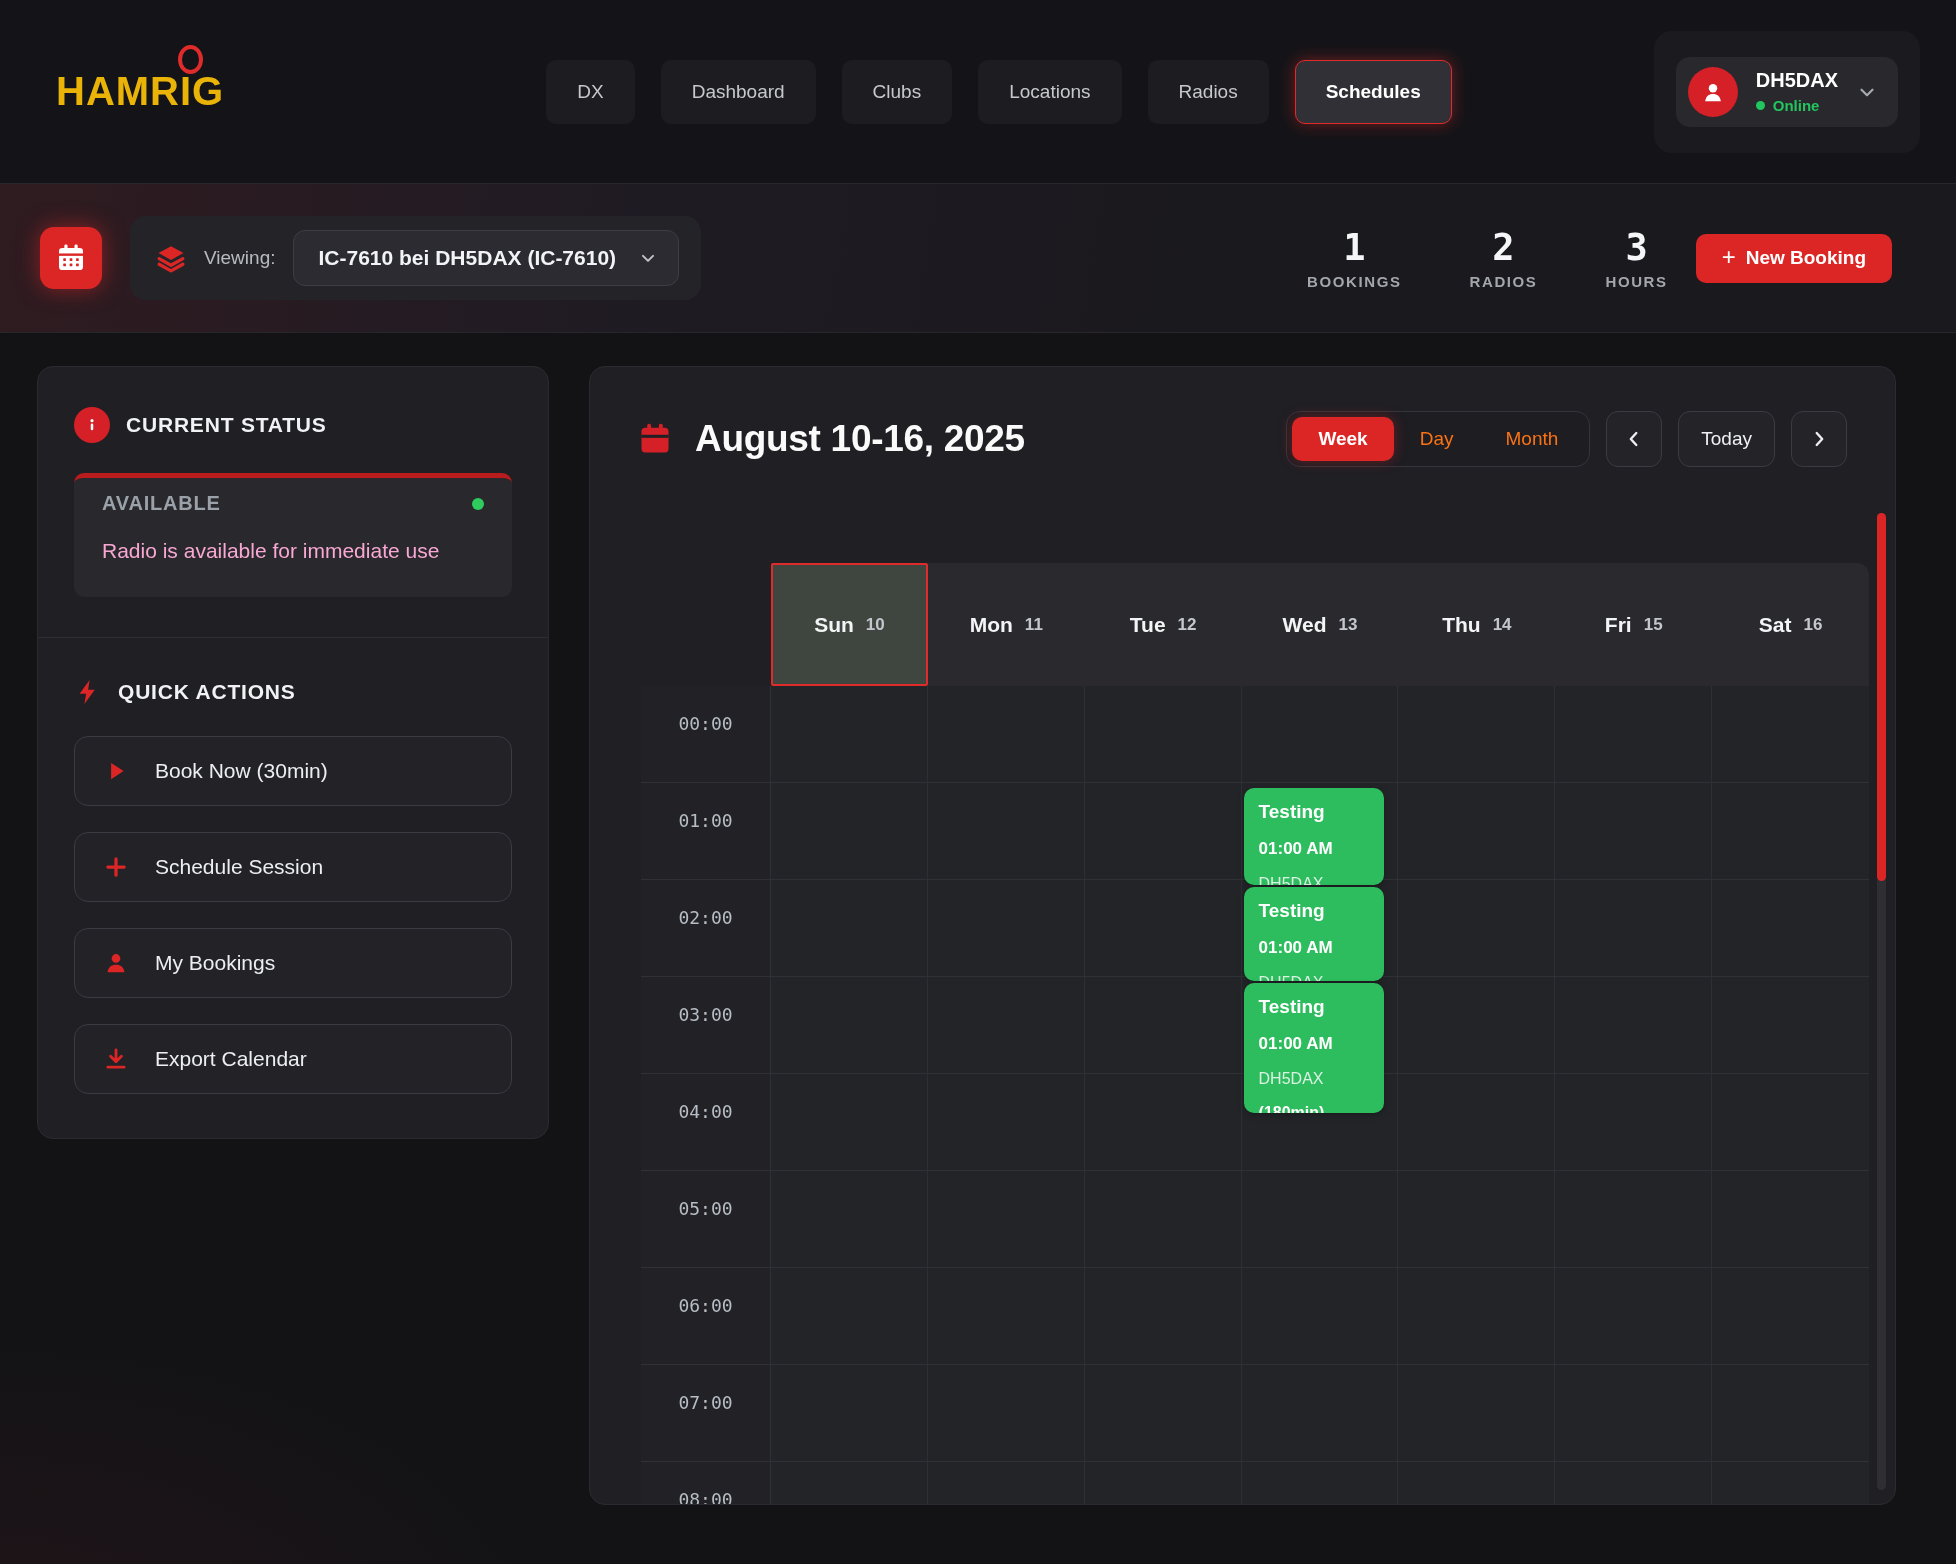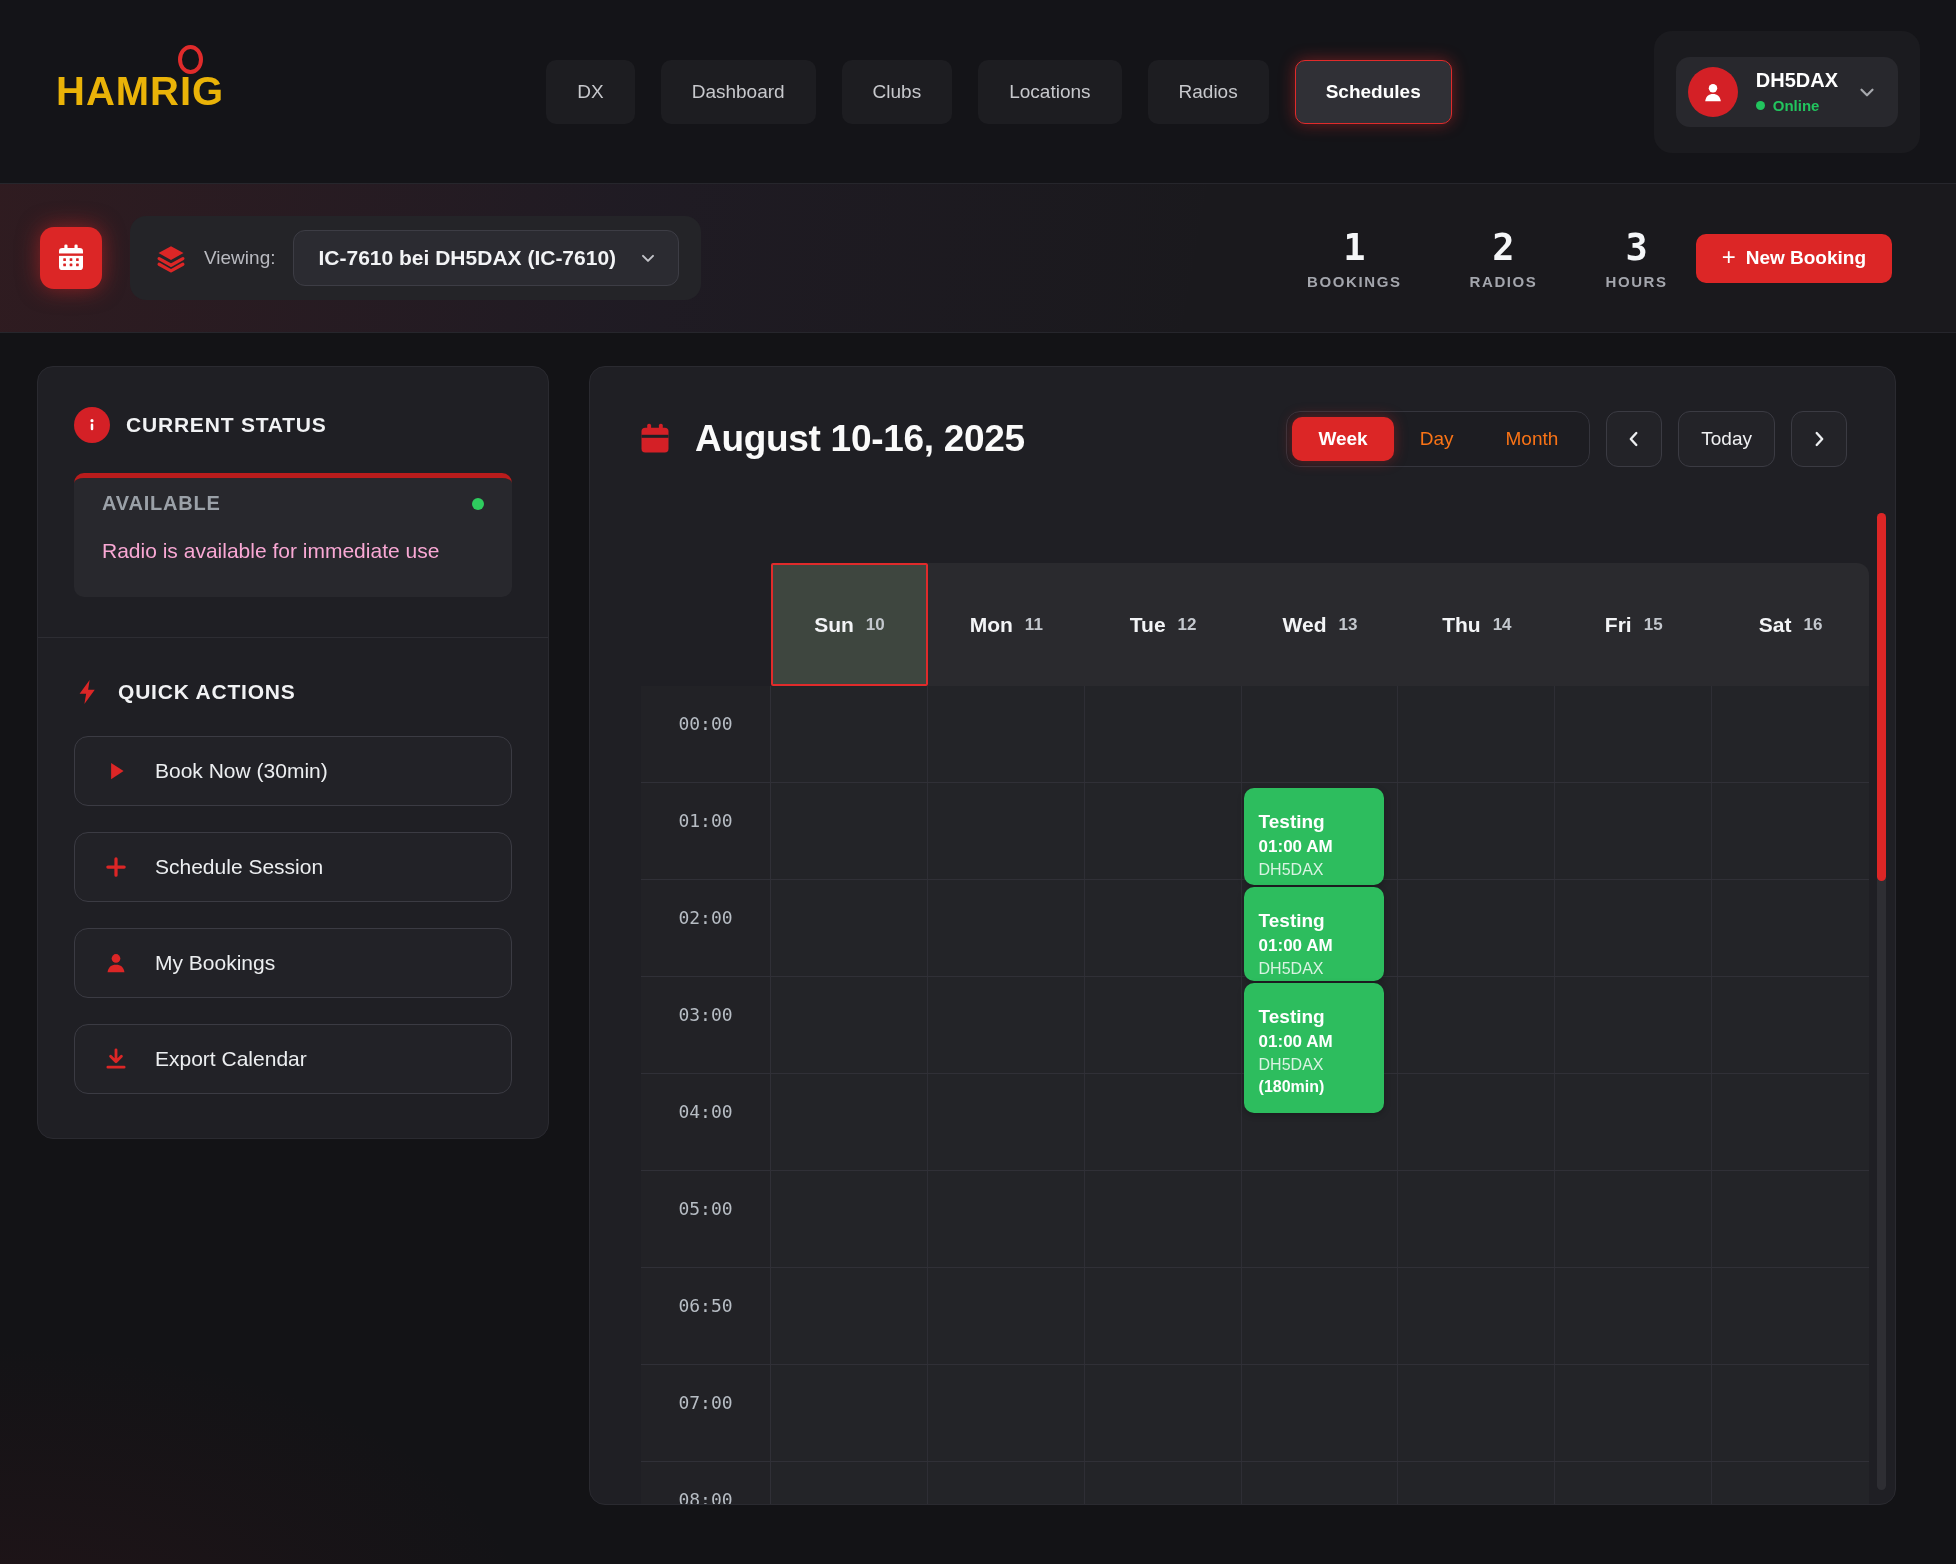--- a/index.html
+++ b/index.html
@@ -87,21 +87,21 @@
   .dh-cell.selected { background:#3e463f; border:2px solid #e02b2b; border-radius:2px; }
   .dh-name { font-size:21px; font-weight:700; color:#f3f4f6; }
   .dh-date { font-size:17px; font-weight:600; color:#c4c8ce; }
   .t-row { height:97px; border-bottom:1px solid #303037; }
   .t-label-cell { background:#222226; border-right:1px solid #303037; }
   .t-label { display:block; text-align:center; padding-top:27px; font-family:"DejaVu Sans Mono", monospace; font-size:18px; color:#b7bdc4; }
   .cell { background:#232428; border-right:1px solid #2e2e35; cursor:pointer; }
   .cell:last-child { border-right:none; }
 
   .evcol { position:absolute; top:225px; left:calc(130px + (100% - 130px) / 7 * 3 + 2px); width:calc((100% - 130px) / 7 - 16px); display:flex; flex-direction:column; gap:2px; }
-  .event { background:#2dbd5e; border-radius:10px; padding:23px 15px; display:flex; flex-direction:column; gap:4px; box-shadow:0 2px 6px rgba(0,0,0,.25); cursor:pointer; overflow:hidden; }
+  .event { background:#2dbd5e; border-radius:10px; padding:13px 15px; display:flex; flex-direction:column; gap:16px; box-shadow:0 2px 6px rgba(0,0,0,.25); cursor:pointer; overflow:hidden; }
   .event.h1 { height:97px; } .event.h2 { height:94px; } .event.h3 { height:130px; }
   .ev-title { font-size:19px; font-weight:700; color:#fff; }
   .ev-time { font-size:17px; font-weight:600; color:#fff; }
   .ev-call { font-size:16px; font-weight:500; color:rgba(255,255,255,.82); }
   .ev-dur { font-size:16px; font-weight:600; color:#fff; }
 
   .scroll-track { position:absolute; right:9px; top:146px; bottom:14px; width:9px; border-radius:5px; background:#3a3a40; opacity:.55; }
   .scroll-thumb { position:absolute; right:9px; top:146px; width:9px; height:368px; border-radius:5px; background:#dc2626; }
 </style>
 </head>
@@ -388,21 +388,21 @@
         <div class="cell"></div>
           <div class="cell"></div>
           <div class="cell"></div>
           <div class="cell"></div>
           <div class="cell"></div>
           <div class="cell"></div>
           <div class="cell"></div>
       </div>
       <div class="g-row t-row">
         <div class="t-label-cell">
-            <span class="t-label">06:50</span>
+            <span class="t-label">06:00</span>
           </div>
         <div class="cell"></div>
           <div class="cell"></div>
           <div class="cell"></div>
           <div class="cell"></div>
           <div class="cell"></div>
           <div class="cell"></div>
           <div class="cell"></div>
       </div>
       <div class="g-row t-row">

